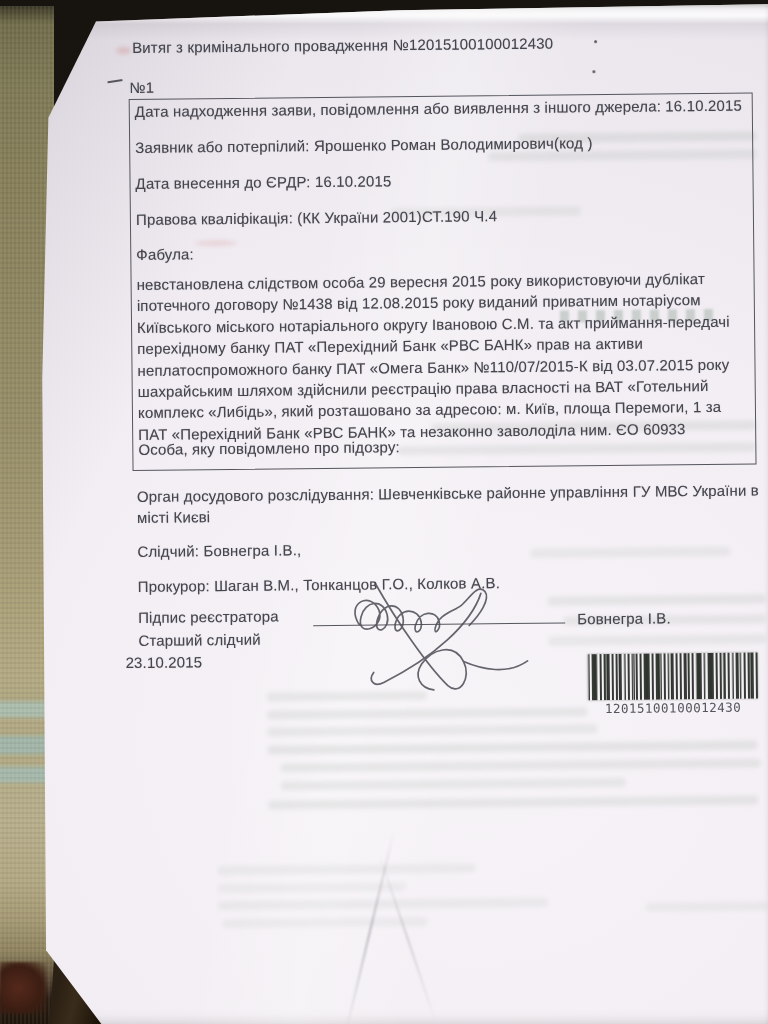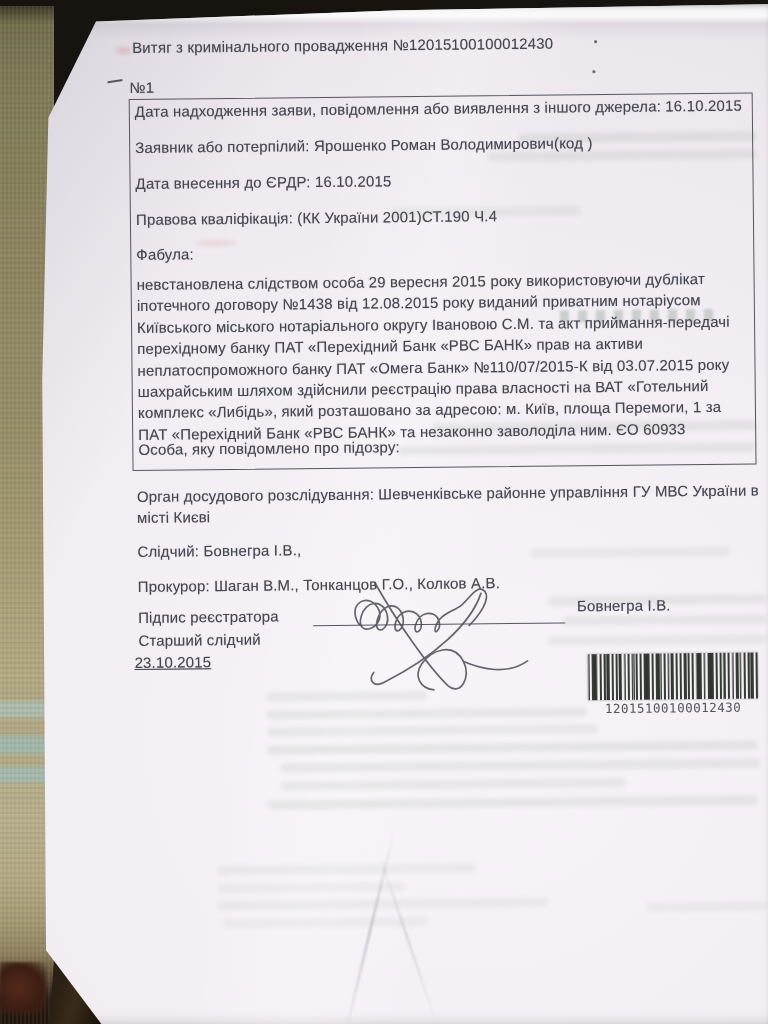--- a/index.html
+++ b/index.html
@@ -58,23 +58,23 @@
   #box .f{position:absolute;left:5px;width:612px;}
   #f-date{top:3px;}  #f-claimant{top:39px;}  #f-erdr{top:75px;}
   #f-qual{top:111px;}  #f-fab{top:146px;}
   #f-fabtext{top:174px;line-height:21.4px;}
   #f-suspect{top:341px;}
   #organ{left:135px;top:483px;width:626px;line-height:21px;}
   #investigator{left:135px;top:540px;}
   #prosecutor{left:135px;top:575px;}
   #sig-label{left:135px;top:606px;}
   #sig-line{left:310px;top:588px;width:252px;height:36px;border-bottom:1.6px solid #56565e;}
-  #sig-name{left:574px;top:599px;}
+  #sig-name{left:574px;top:612px;}
   #signer-title{left:135px;top:629px;}
-  #sig-date{left:131px;top:651px;text-decoration:underline;}
+  #sig-date{left:122px;top:651px;}
   #signature{left:318px;top:566px;width:282px;height:140px;}
   
   #barcode{left:584px;top:656px;width:170px;height:46px;
     background-image:
       repeating-linear-gradient(90deg, rgba(244,242,246,.55) 0 1px, transparent 1px 9px),
       repeating-linear-gradient(90deg, #353b34 0 2px, transparent 2px 4px),
       repeating-linear-gradient(90deg, transparent 0 5px, #2e342d 5px 8px, transparent 8px 13px);
     box-shadow:0 0 2px rgba(40,46,40,.4);filter:blur(.25px);}
   #barcode-number{left:584px;top:703px;width:170px;text-align:center;
     font-family:"DejaVu Sans Mono","Liberation Mono",monospace;

